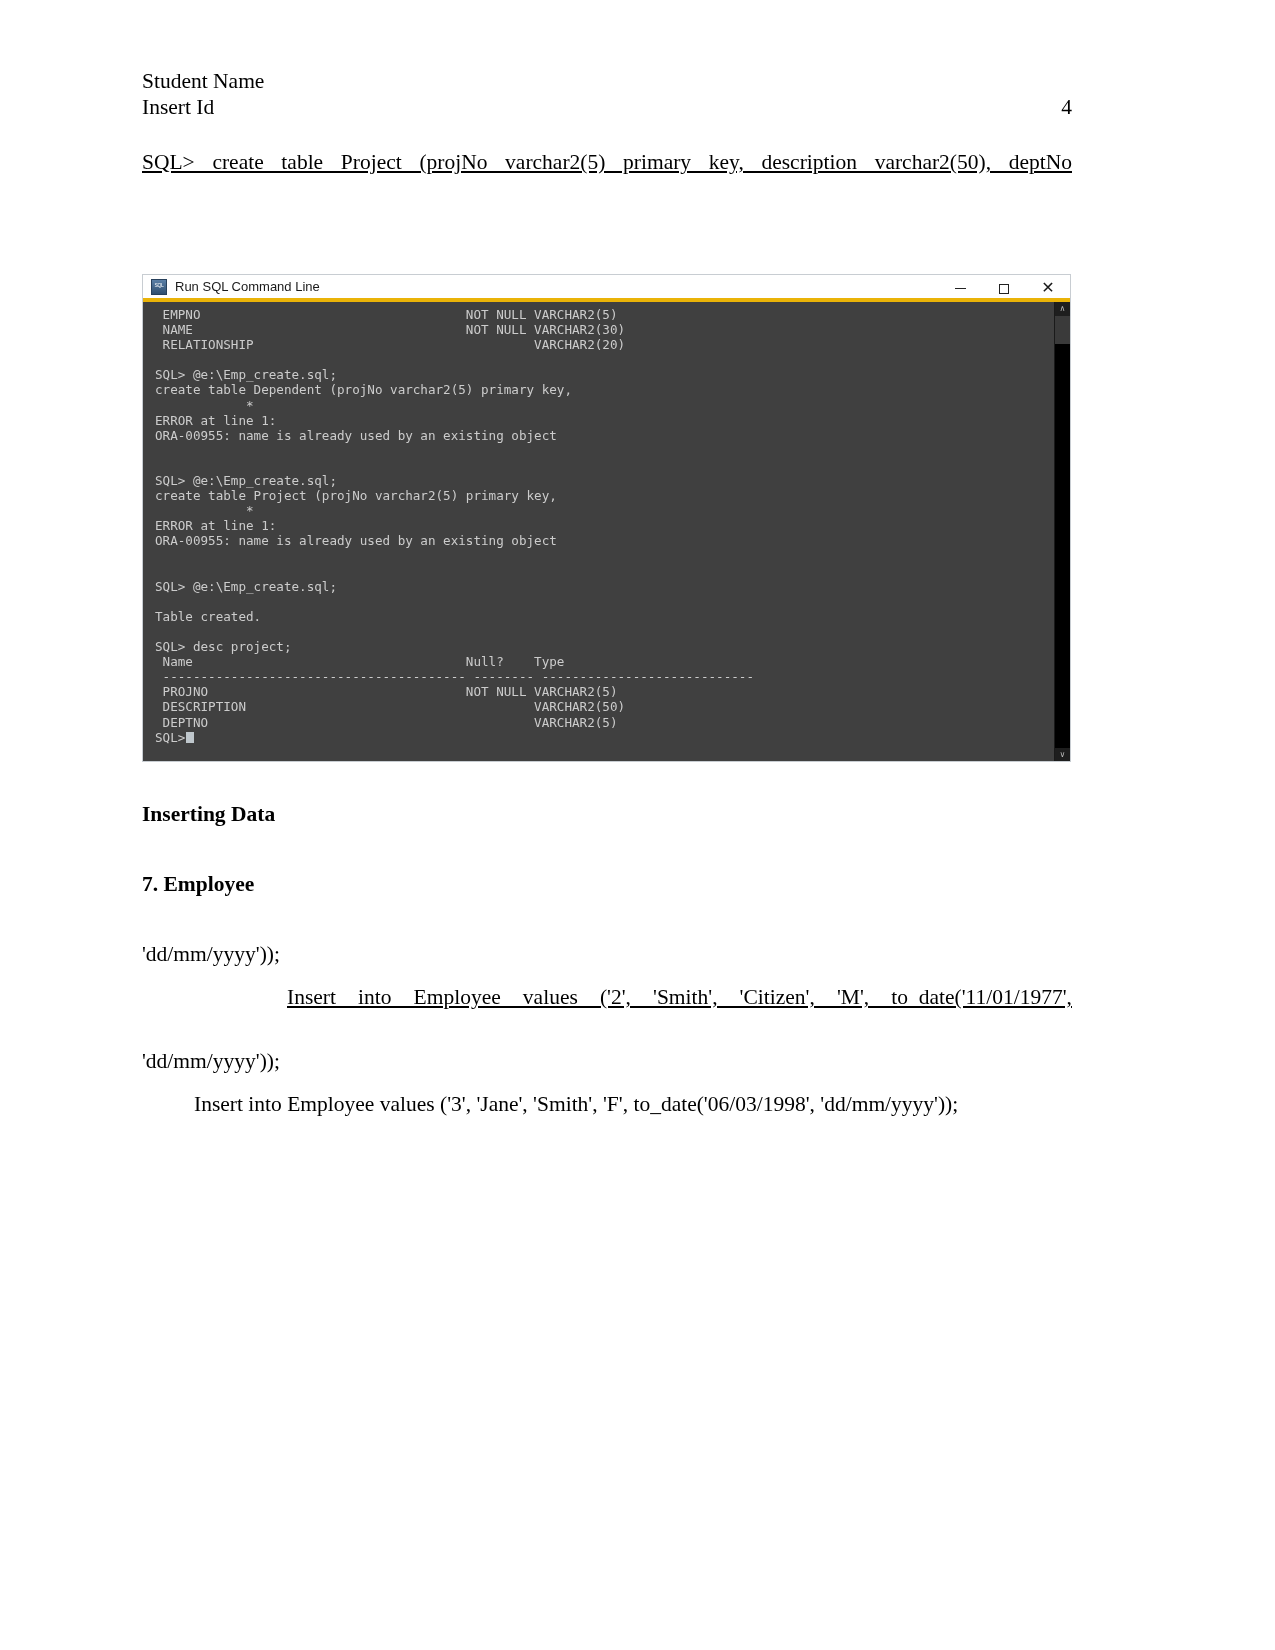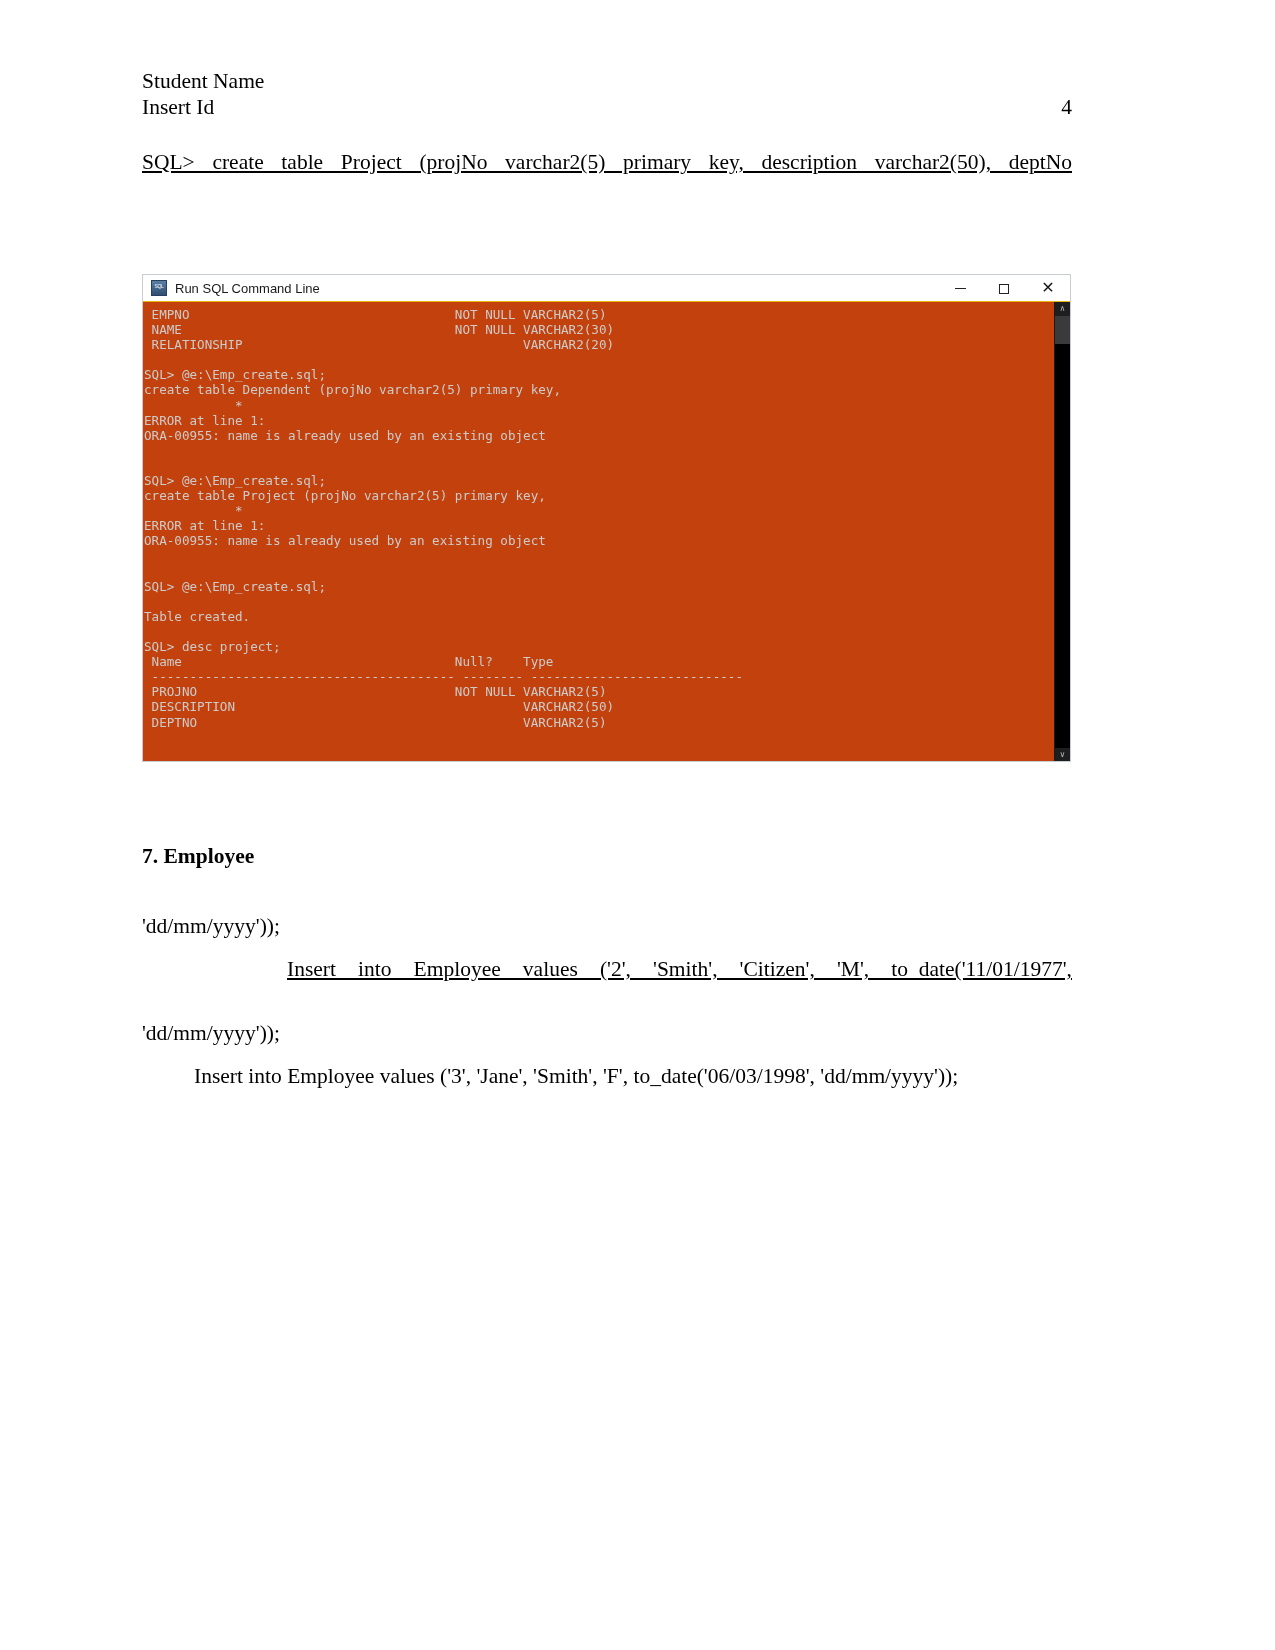--- a/index.html
+++ b/index.html
@@ -84,21 +84,21 @@
     width: 929px;
     height: 488px;
     background: #ffffff;
     border: 1px solid #c8cdd2;
     box-sizing: border-box;
     overflow: hidden;
   }
   .title-bar {
     height: 27px;
     background: #ffffff;
-    border-bottom: 1px solid #eab308;
+    border-bottom: 4px solid #eab308;
     display: flex;
     align-items: center;
     padding-left: 8px;
     box-sizing: border-box;
     position: relative;
   }
   .tb-icon {
     width: 16px; height: 16px;
     margin-right: 8px;
     background: linear-gradient(#5b7fa6, #2f4e70);
@@ -145,23 +145,23 @@
   .tb-btn .x {
     font-size: 16px;
     line-height: 1;
     transform: translateY(-1px);
   }
 
   .console {
     position: relative;
     width: 100%;
     height: 460px;
-    background: #c2410c;
+    background: #404040;
     box-sizing: border-box;
-    padding: 5px 0 0 1px;
+    padding: 5px 0 0 12px;
     overflow: hidden;
   }
   .console-text {
     margin: 0;
     font-family: "DejaVu Sans Mono", "Liberation Mono", monospace;
     font-size: 12.6px;
     line-height: 15.1px;
     color: #cccccc;
     white-space: pre;
     letter-spacing: 0px;
@@ -267,31 +267,33 @@
 
 Table created.
 
 SQL&gt; desc project;
  Name                                    Null?    Type
  ---------------------------------------- -------- ----------------------------
  PROJNO                                  NOT NULL VARCHAR2(5)
  DESCRIPTION                                      VARCHAR2(50)
  DEPTNO                                           VARCHAR2(5)
 </pre>
+      <pre class="console-text"><span>SQL&gt;</span><span class="cursor-block"></span></pre>
 
       <div class="con-scrollbar">
         <div class="con-sb-arrow">∧</div>
         <div class="con-sb-thumb"></div>
         <div class="con-sb-arrow bottom">∨</div>
       </div>
     </div>
   </div>
 
   <div class="content" style="top: 800px;">
 
+    <h3 class="heading">Inserting Data</h3>
 
     <div style="height:42px"></div>
 
     <h3 class="heading">7. Employee</h3>
 
     <div style="height:40px"></div>
 
     <p class="body">'dd/mm/yyyy'));</p>
 
     <div style="height:11px"></div>

